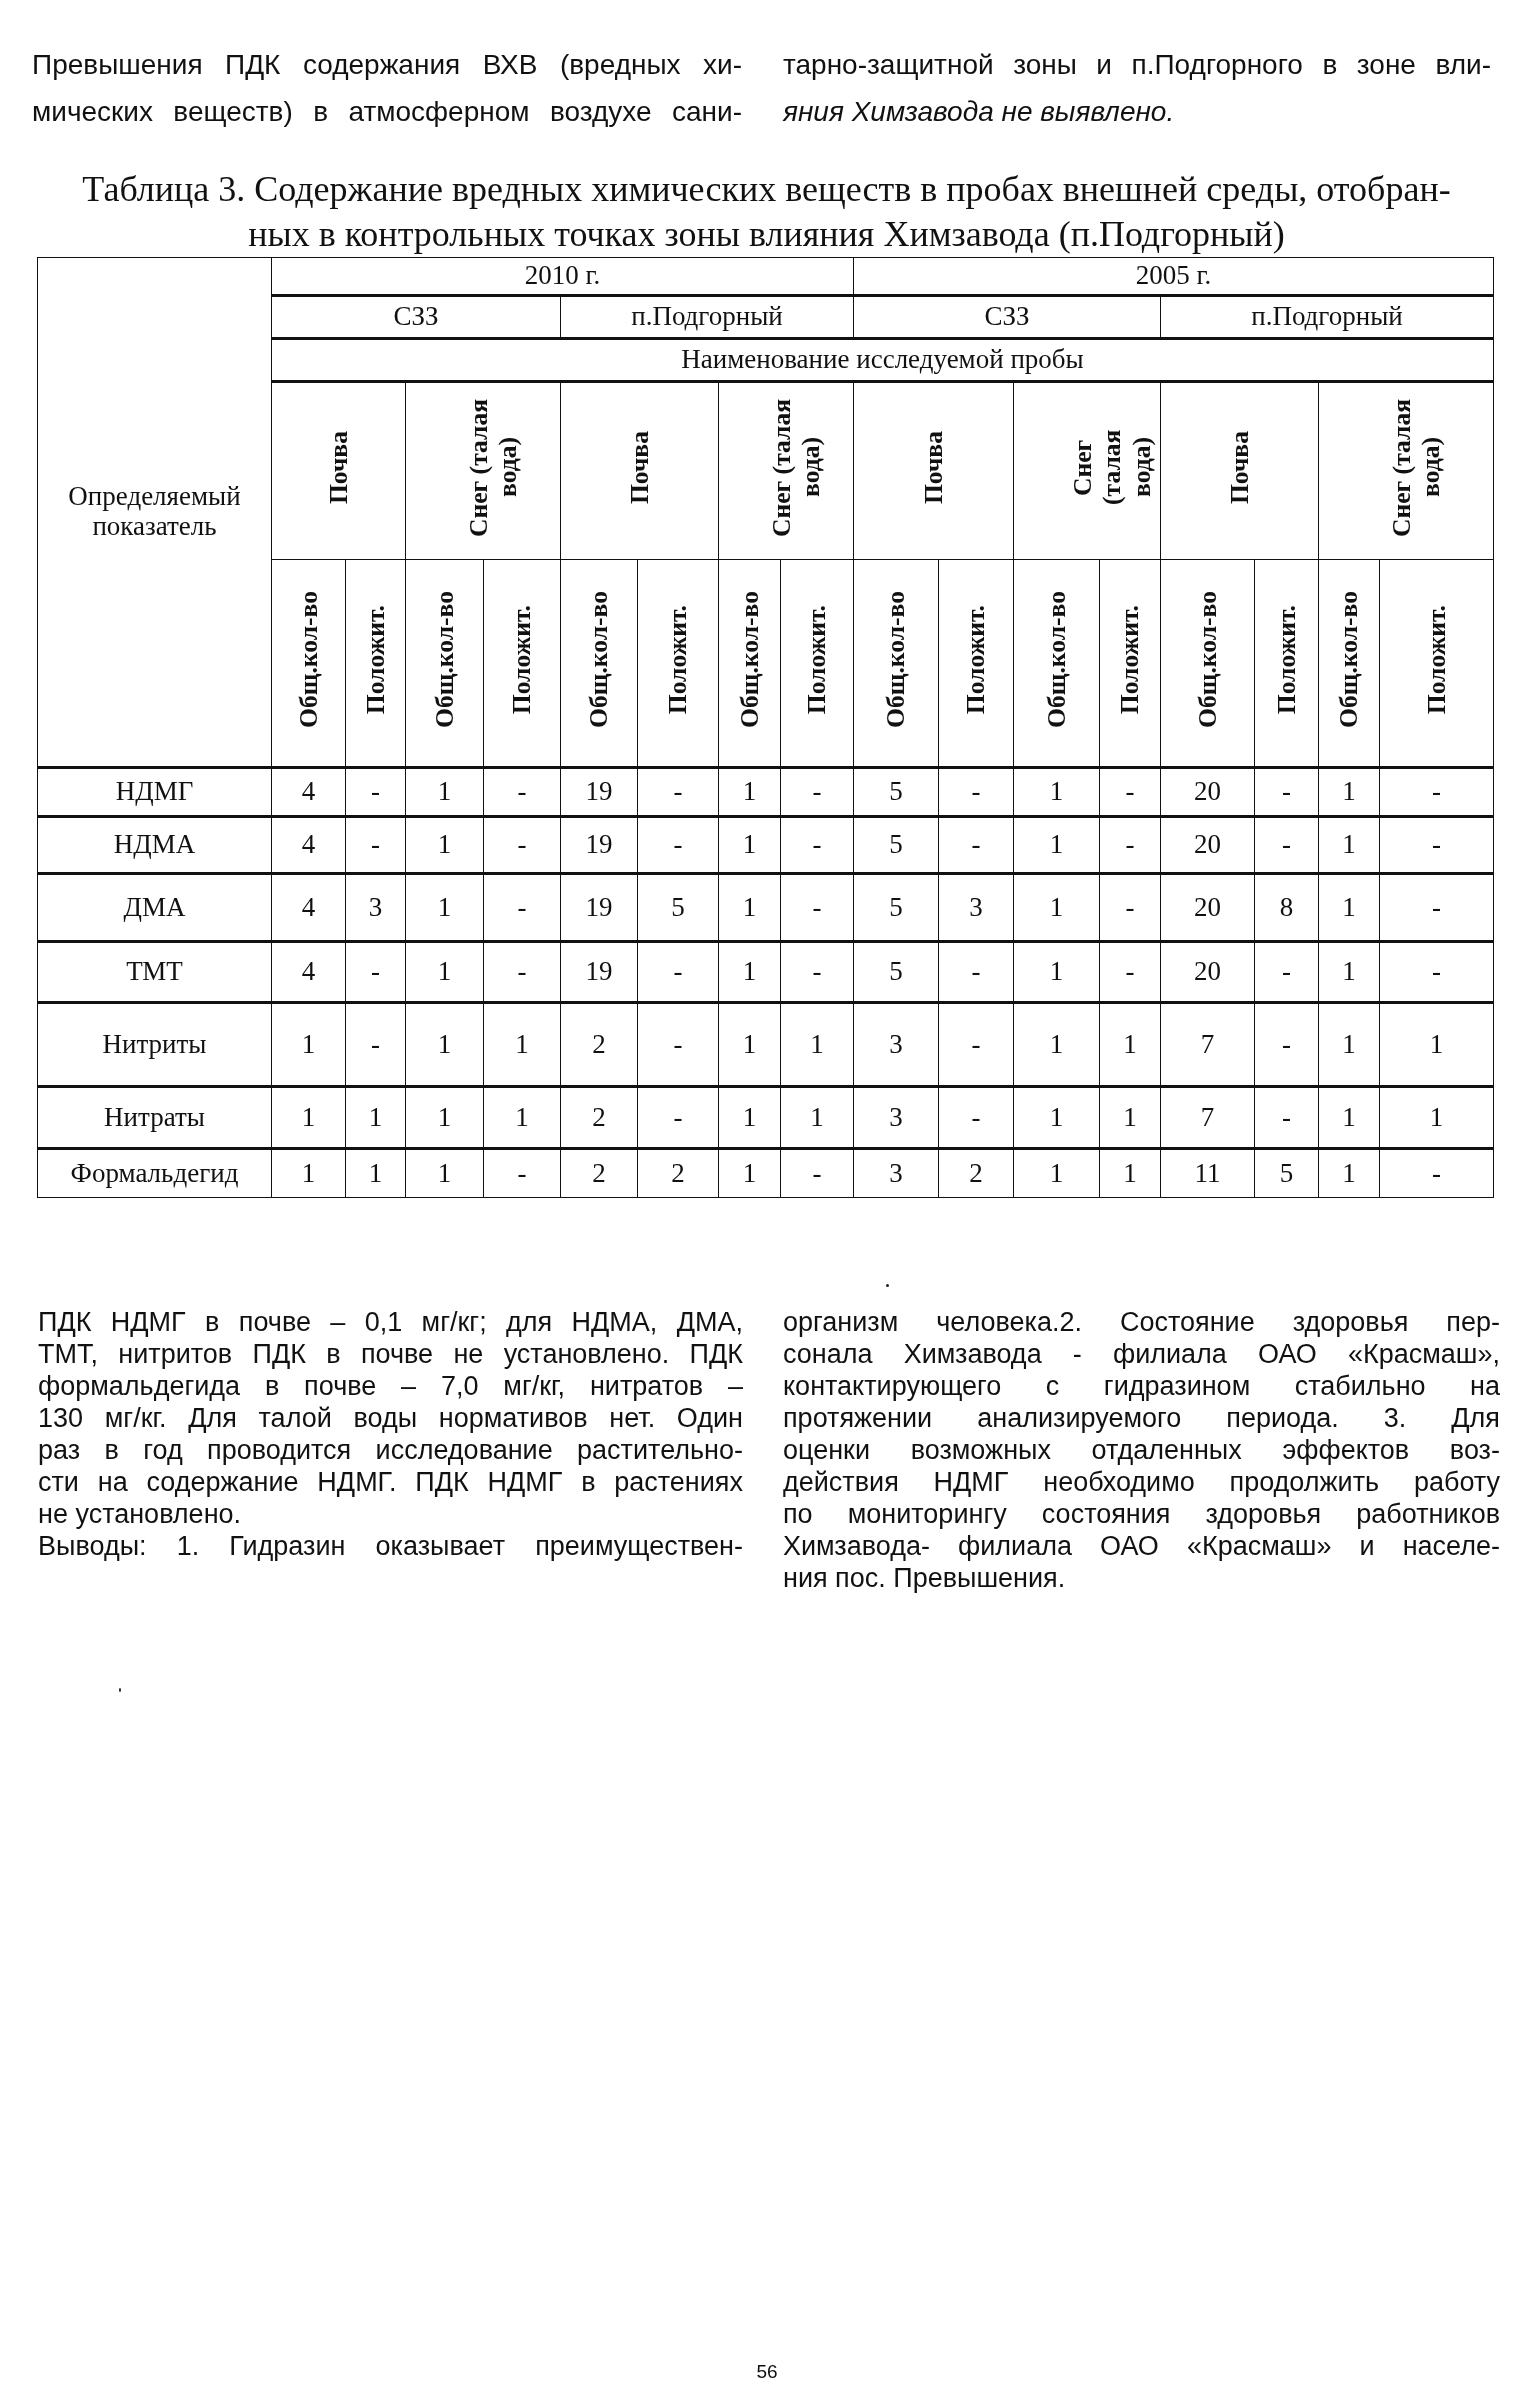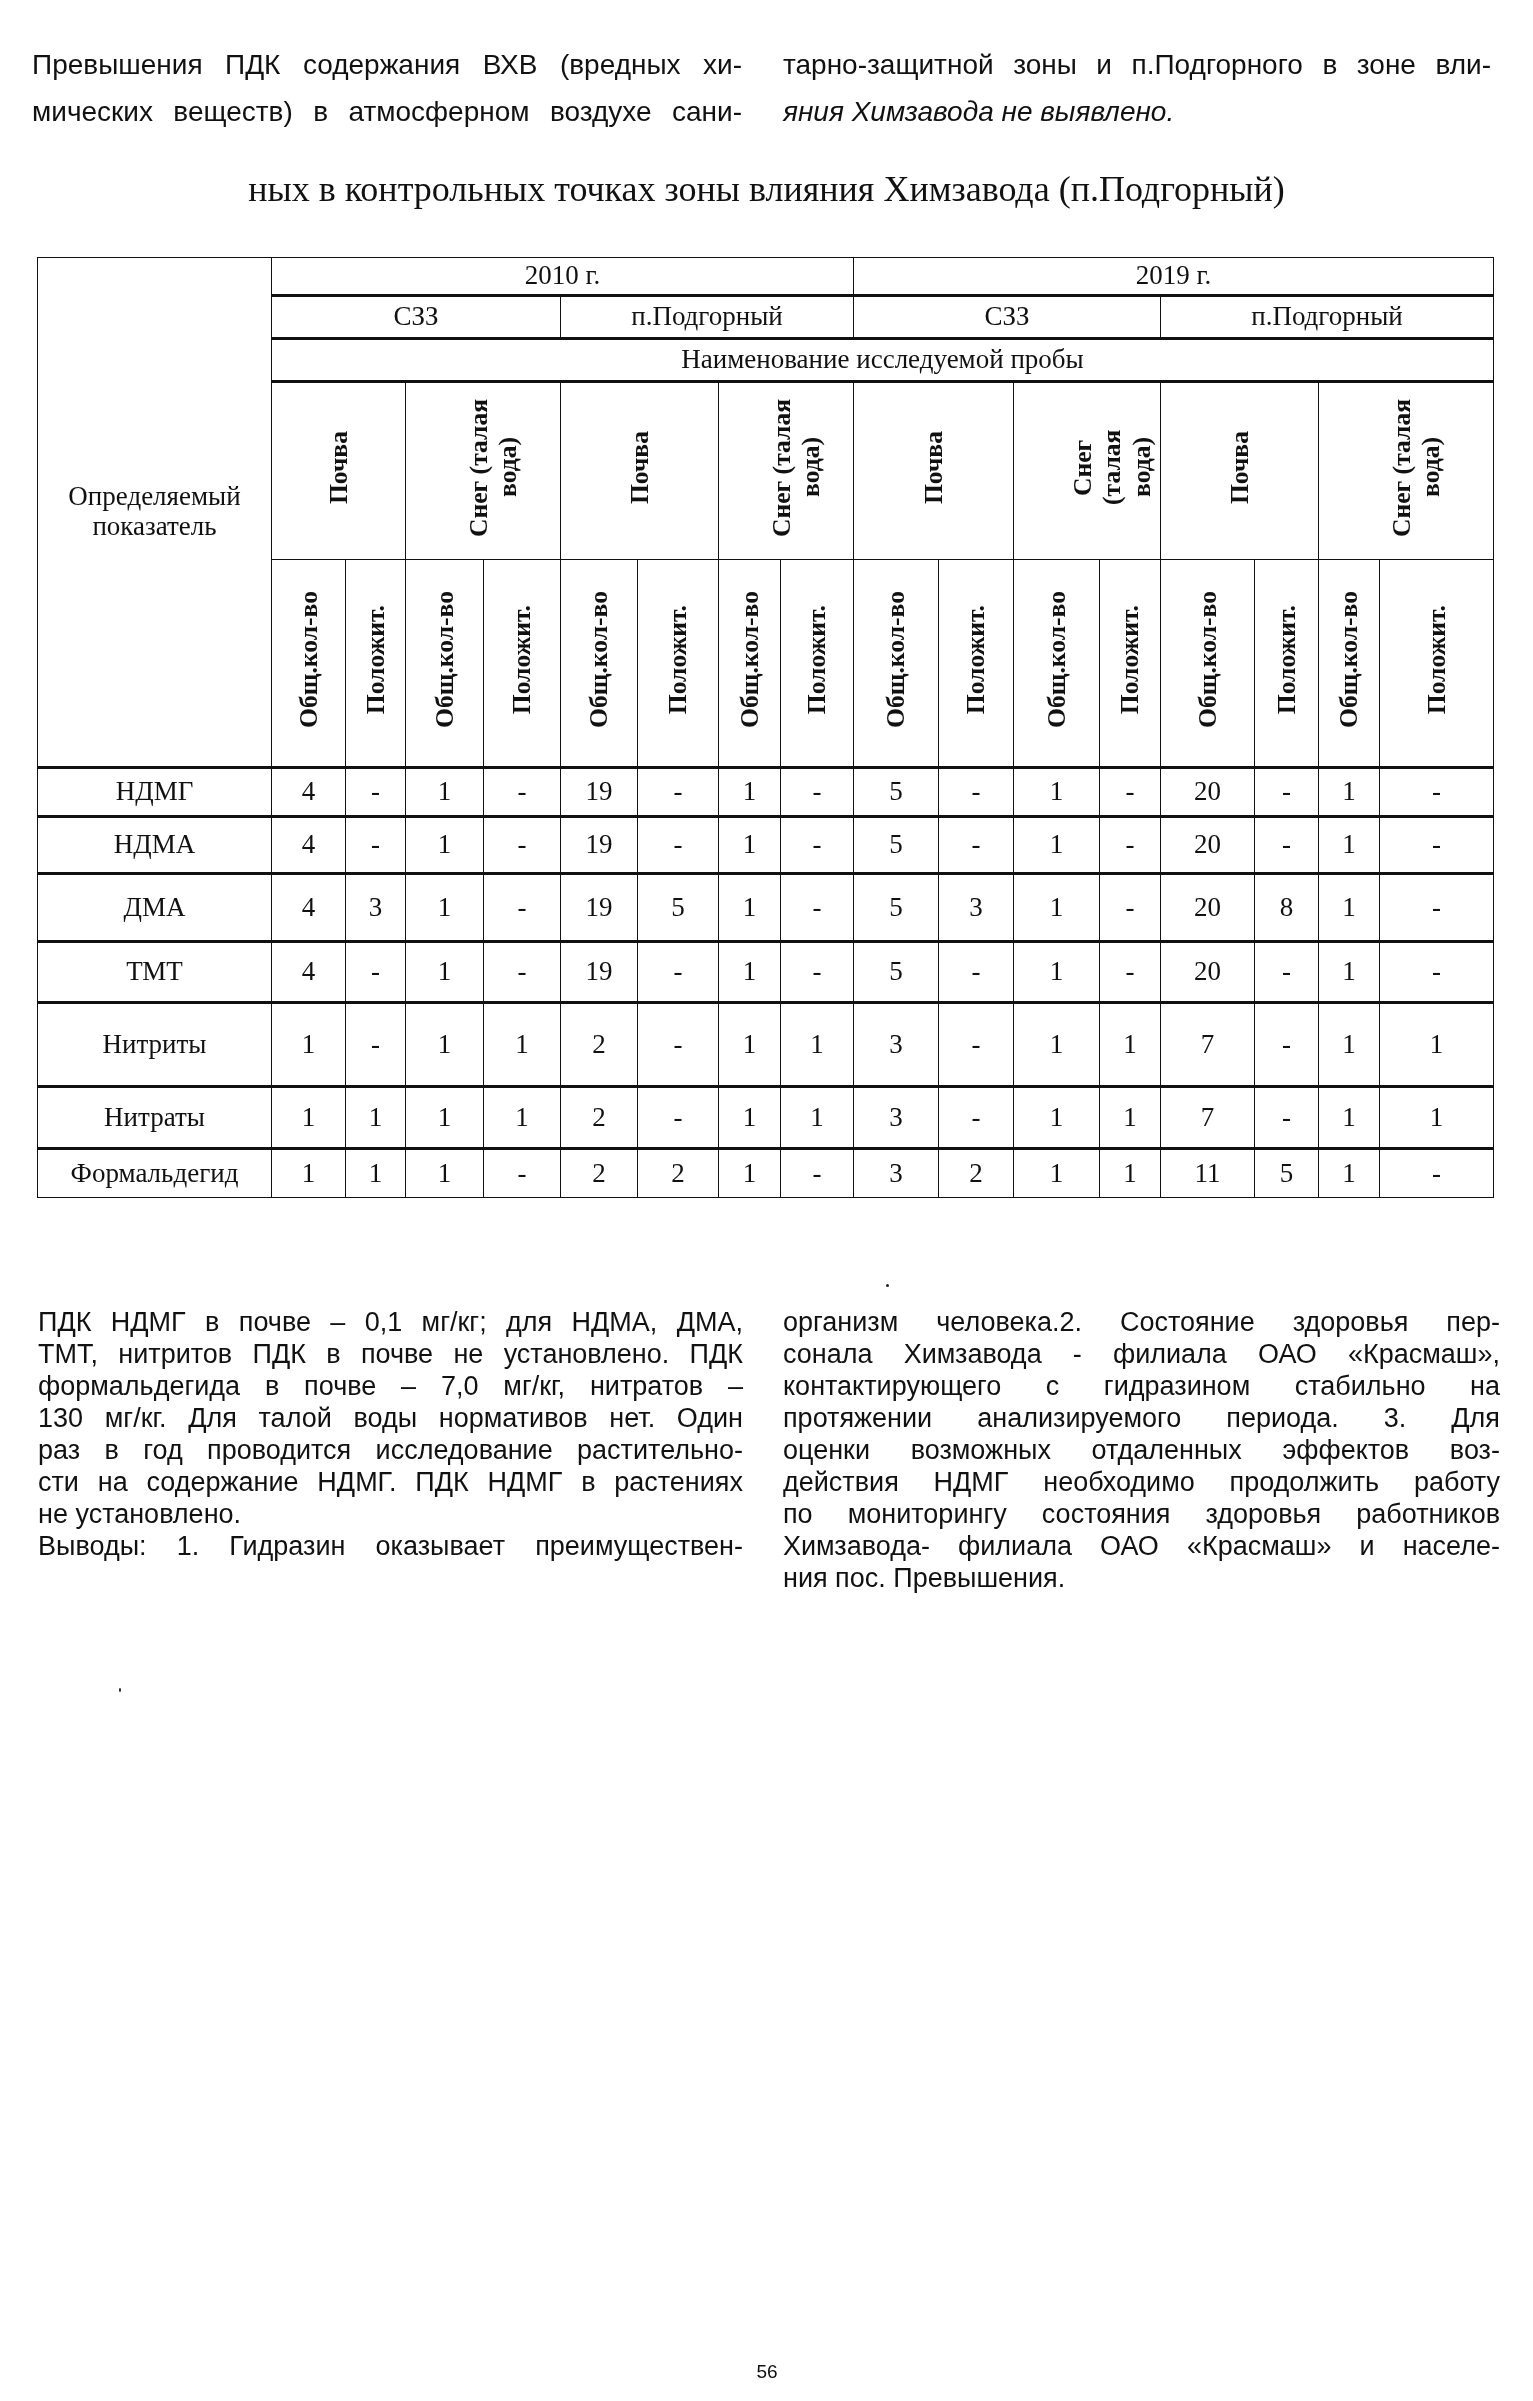--- a/index.html
+++ b/index.html
@@ -41,20 +41,21 @@
 <div class="col left sans" style="left:32px; top:41px; width:710px;">
   <span class="ln">Превышения ПДК содержания ВХВ (вредных хи-</span>
   <span class="ln">мических веществ) в атмосферном воздухе сани-</span>
 </div>
 <div class="col right sans" style="left:783px; top:41px; width:708px;">
   <span class="ln">тарно-защитной зоны и п.Подгорного в зоне вли-</span>
   <span class="ln last">яния Химзавода не выявлено.</span>
 </div>
 
 <div class="title serif">
+  <div>Таблица 3. Содержание вредных химических веществ в пробах внешней среды, отобран-</div>
   <div>ных в контрольных точках зоны влияния Химзавода (п.Подгорный)</div>
 </div>
 
 <table class="tbl">
   <colgroup>
     <col style="width:234px">
       <col style="width:74px">
       <col style="width:60px">
       <col style="width:78px">
       <col style="width:77px">
@@ -70,21 +71,21 @@
       <col style="width:64px">
     <col style="width:61px">
       <col style="width:114px">
   </colgroup>
   <tbody>
       <tr style="height:38px">
     <td rowspan="5">
       <span class="rowlabel">Определяемый показатель</span>
     </td>
     <td colspan="8">2010 г.</td>
-    <td colspan="8">2019 г.</td>
+    <td colspan="8">2005 г.</td>
   </tr>
   <tr style="height:43px" class="thick-top">
     <td colspan="4">СЗЗ</td>
     <td colspan="4">п.Подгорный</td>
     <td colspan="4">СЗЗ</td>
     <td colspan="4">п.Подгорный</td>
   </tr>
   <tr style="height:43px" class="thick-top">
     <td colspan="16">Наименование исследуемой пробы</td>
   </tr>

